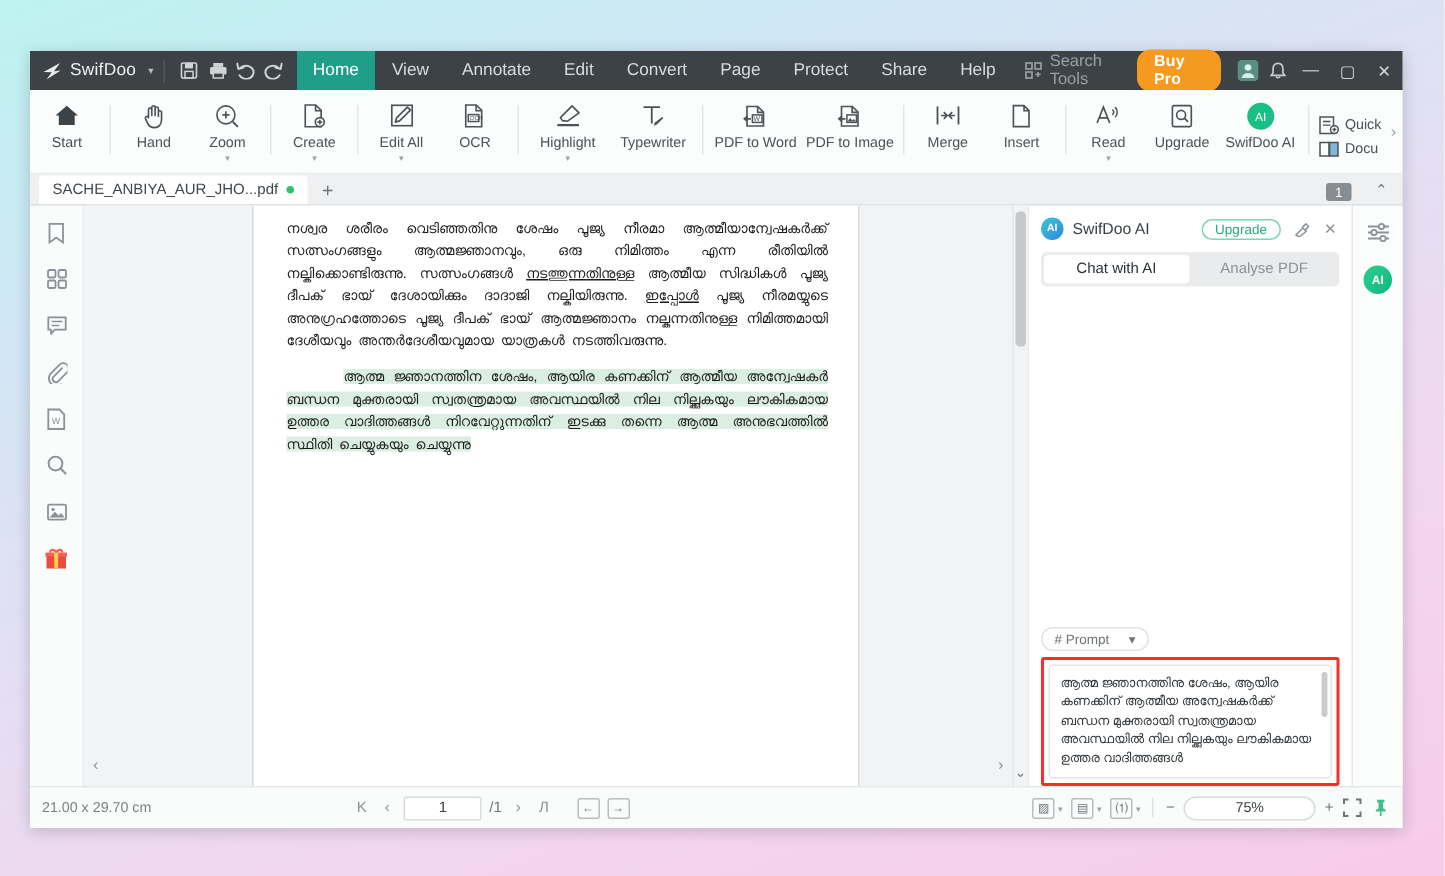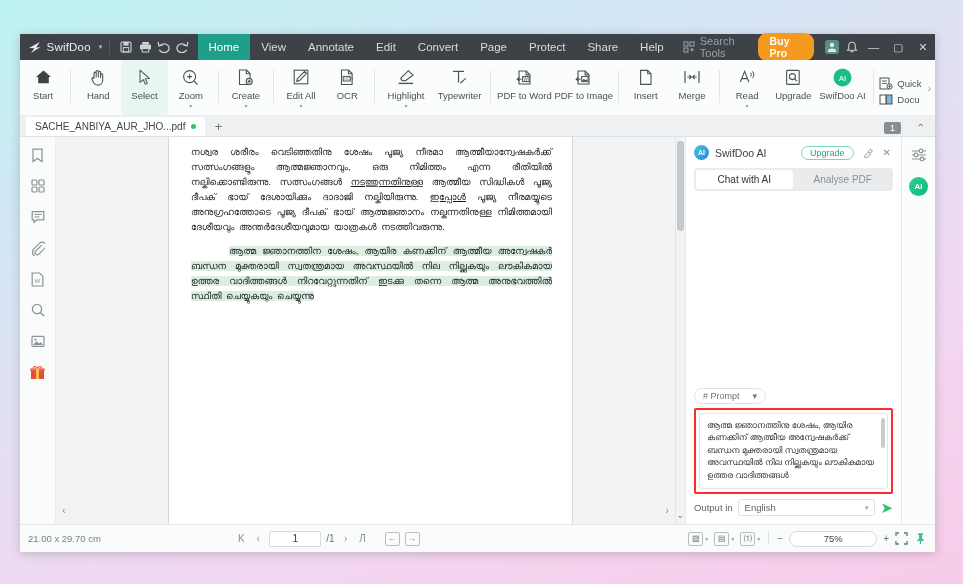--- a/index.html
+++ b/index.html
@@ -352,28 +352,20 @@
 
     <div class="rb-item">
       <div class="rb-ico">
         <svg width="16" height="17" viewBox="0 0 16 17">
             <path d="M4 9.5 V4.2 a1.1 1.1 0 0 1 2.2 0 V8 V2.6 a1.1 1.1 0 0 1 2.2 0 V8 V3.4 a1.1 1.1 0 0 1 2.2 0 V8.6 V5.6 a1.1 1.1 0 0 1 2.1 0 v5.3 c0 3.3-2.2 5.2-4.6 5.2 -2.4 0-4-1.2-4.8-3.2 L2 10.2 a1.1 1.1 0 0 1 1.6-1.4 z" fill="none" stroke="#4b5357" stroke-width="1.1" stroke-linejoin="round"></path>
           </svg>
       </div>
       <div class="rb-lbl">Hand</div>
     </div>
 
-    <div class="rb-item sel">
-      <div class="rb-ico">
-        <svg width="14" height="17" viewBox="0 0 14 17">
-            <path d="M2 1.2 L2 13.4 L5.2 10.6 L7.3 15.2 L9.3 14.3 L7.2 9.8 L11.4 9.5 Z" fill="none" stroke="#5a6267" stroke-width="1.1" stroke-linejoin="round"></path>
-          </svg>
-      </div>
-      <div class="rb-lbl">Select</div>
-    </div>
 
     <div class="rb-item">
       <div class="rb-ico">
         <svg width="17" height="17" viewBox="0 0 17 17">
             <circle cx="7.6" cy="7.6" r="6" fill="none" stroke="#4b5357" stroke-width="1.1"></circle>
             <path d="M5.2 7.6 h4.8 M7.6 5.2 v4.8" stroke="#4b5357" stroke-width="1.1"></path>
             <path d="M12.2 12.2 L15.6 15.6" stroke="#4b5357" stroke-width="1.3"></path>
           </svg>
       </div>
       <div class="rb-lbl">Zoom</div>
@@ -463,37 +455,37 @@
             <path d="M6.9 12 L8.8 9.7 L10.2 11.3 L11.2 10.3 L12.7 12 Z" fill="#4b5357"></path>
             <path d="M1 10.2 h4.6 M3.4 8.4 L1.2 10.2 L3.4 12" fill="none" stroke="#4b5357" stroke-width="1.1"></path>
           </svg>
       </div>
       <div class="rb-lbl">PDF to Image</div>
     </div>
     <div class="rb-div"></div>
 
     <div class="rb-item">
       <div class="rb-ico">
-        <svg width="14" height="17" viewBox="0 0 14 17">
-            <path d="M1.6 1.4 h7 L12 4.8 V15.4 H1.6 Z" fill="none" stroke="#4b5357" stroke-width="1.1"></path>
-            <path d="M8.7 1.4 v3.4 h3.3" fill="none" stroke="#4b5357" stroke-width="1.1"></path>
-          </svg>
-      </div>
-      <div class="rb-lbl">Insert</div>
-    </div>
-
-    <div class="rb-item">
-      <div class="rb-ico">
         <svg width="18" height="16" viewBox="0 0 18 16">
             <path d="M2 2 v12 M16 2 v12" stroke="#4b5357" stroke-width="1.2"></path>
             <path d="M4.4 8 h3.6 M6.2 5.8 L8.4 8 L6.2 10.2" fill="none" stroke="#4b5357" stroke-width="1.1"></path>
             <path d="M13.6 8 h-3.6 M11.8 5.8 L9.6 8 L11.8 10.2" fill="none" stroke="#4b5357" stroke-width="1.1"></path>
           </svg>
       </div>
       <div class="rb-lbl">Merge</div>
+    </div>
+
+    <div class="rb-item">
+      <div class="rb-ico">
+        <svg width="14" height="17" viewBox="0 0 14 17">
+            <path d="M1.6 1.4 h7 L12 4.8 V15.4 H1.6 Z" fill="none" stroke="#4b5357" stroke-width="1.1"></path>
+            <path d="M8.7 1.4 v3.4 h3.3" fill="none" stroke="#4b5357" stroke-width="1.1"></path>
+          </svg>
+      </div>
+      <div class="rb-lbl">Insert</div>
     </div>
     <div class="rb-div"></div>
 
     <div class="rb-item">
       <div class="rb-ico">
         <svg width="17" height="16" viewBox="0 0 17 16">
             <path d="M1.4 13 L5.6 2.4 L9.8 13 M3 9.6 h5.2" fill="none" stroke="#4b5357" stroke-width="1.1"></path>
             <path d="M11.6 4 a2.6 2.6 0 0 1 0 3.6 M13.4 2.4 a4.8 4.8 0 0 1 0 6.8" fill="none" stroke="#4b5357" stroke-width="1"></path>
           </svg>
       </div>
@@ -656,28 +648,20 @@
         <span>▾</span>
       </div>
 
       <div class="prompt-wrap">
         <div class="prompt-box">
           <div class="prompt-text">ആത്മ ജ്ഞാനത്തിനു ശേഷം, ആയിര കണക്കിന് ആത്മീയ അന്വേഷകർക്ക് ബന്ധന മുക്തരായി സ്വതന്ത്രമായ അവസ്ഥയിൽ നില നില്ക്കുകയും ലൗകികമായ ഉത്തര വാദിത്തങ്ങൾ</div>
           <div class="prompt-thumb"></div>
         </div>
       </div>
 
-      <div class="outrow">
-        <div class="out-lbl">Output in</div>
-        <div class="out-sel">
-          <span>English</span>
-          <span class="out-caret">▾</span>
-        </div>
-        <div class="send">➤</div>
-      </div>
     </div>
 
     <div class="rightrail">
       <div class="rail-ico">
         <svg width="16" height="14" viewBox="0 0 16 14">
             <path d="M1 3 h14 M1 7 h14 M1 11 h14" stroke="#8b9196" stroke-width="1.2"></path>
             <circle cx="10" cy="3" r="1.8" fill="#fbfcfc" stroke="#8b9196" stroke-width="1.2"></circle>
             <circle cx="5" cy="7" r="1.8" fill="#fbfcfc" stroke="#8b9196" stroke-width="1.2"></circle>
             <circle cx="11" cy="11" r="1.8" fill="#fbfcfc" stroke="#8b9196" stroke-width="1.2"></circle>
           </svg>

